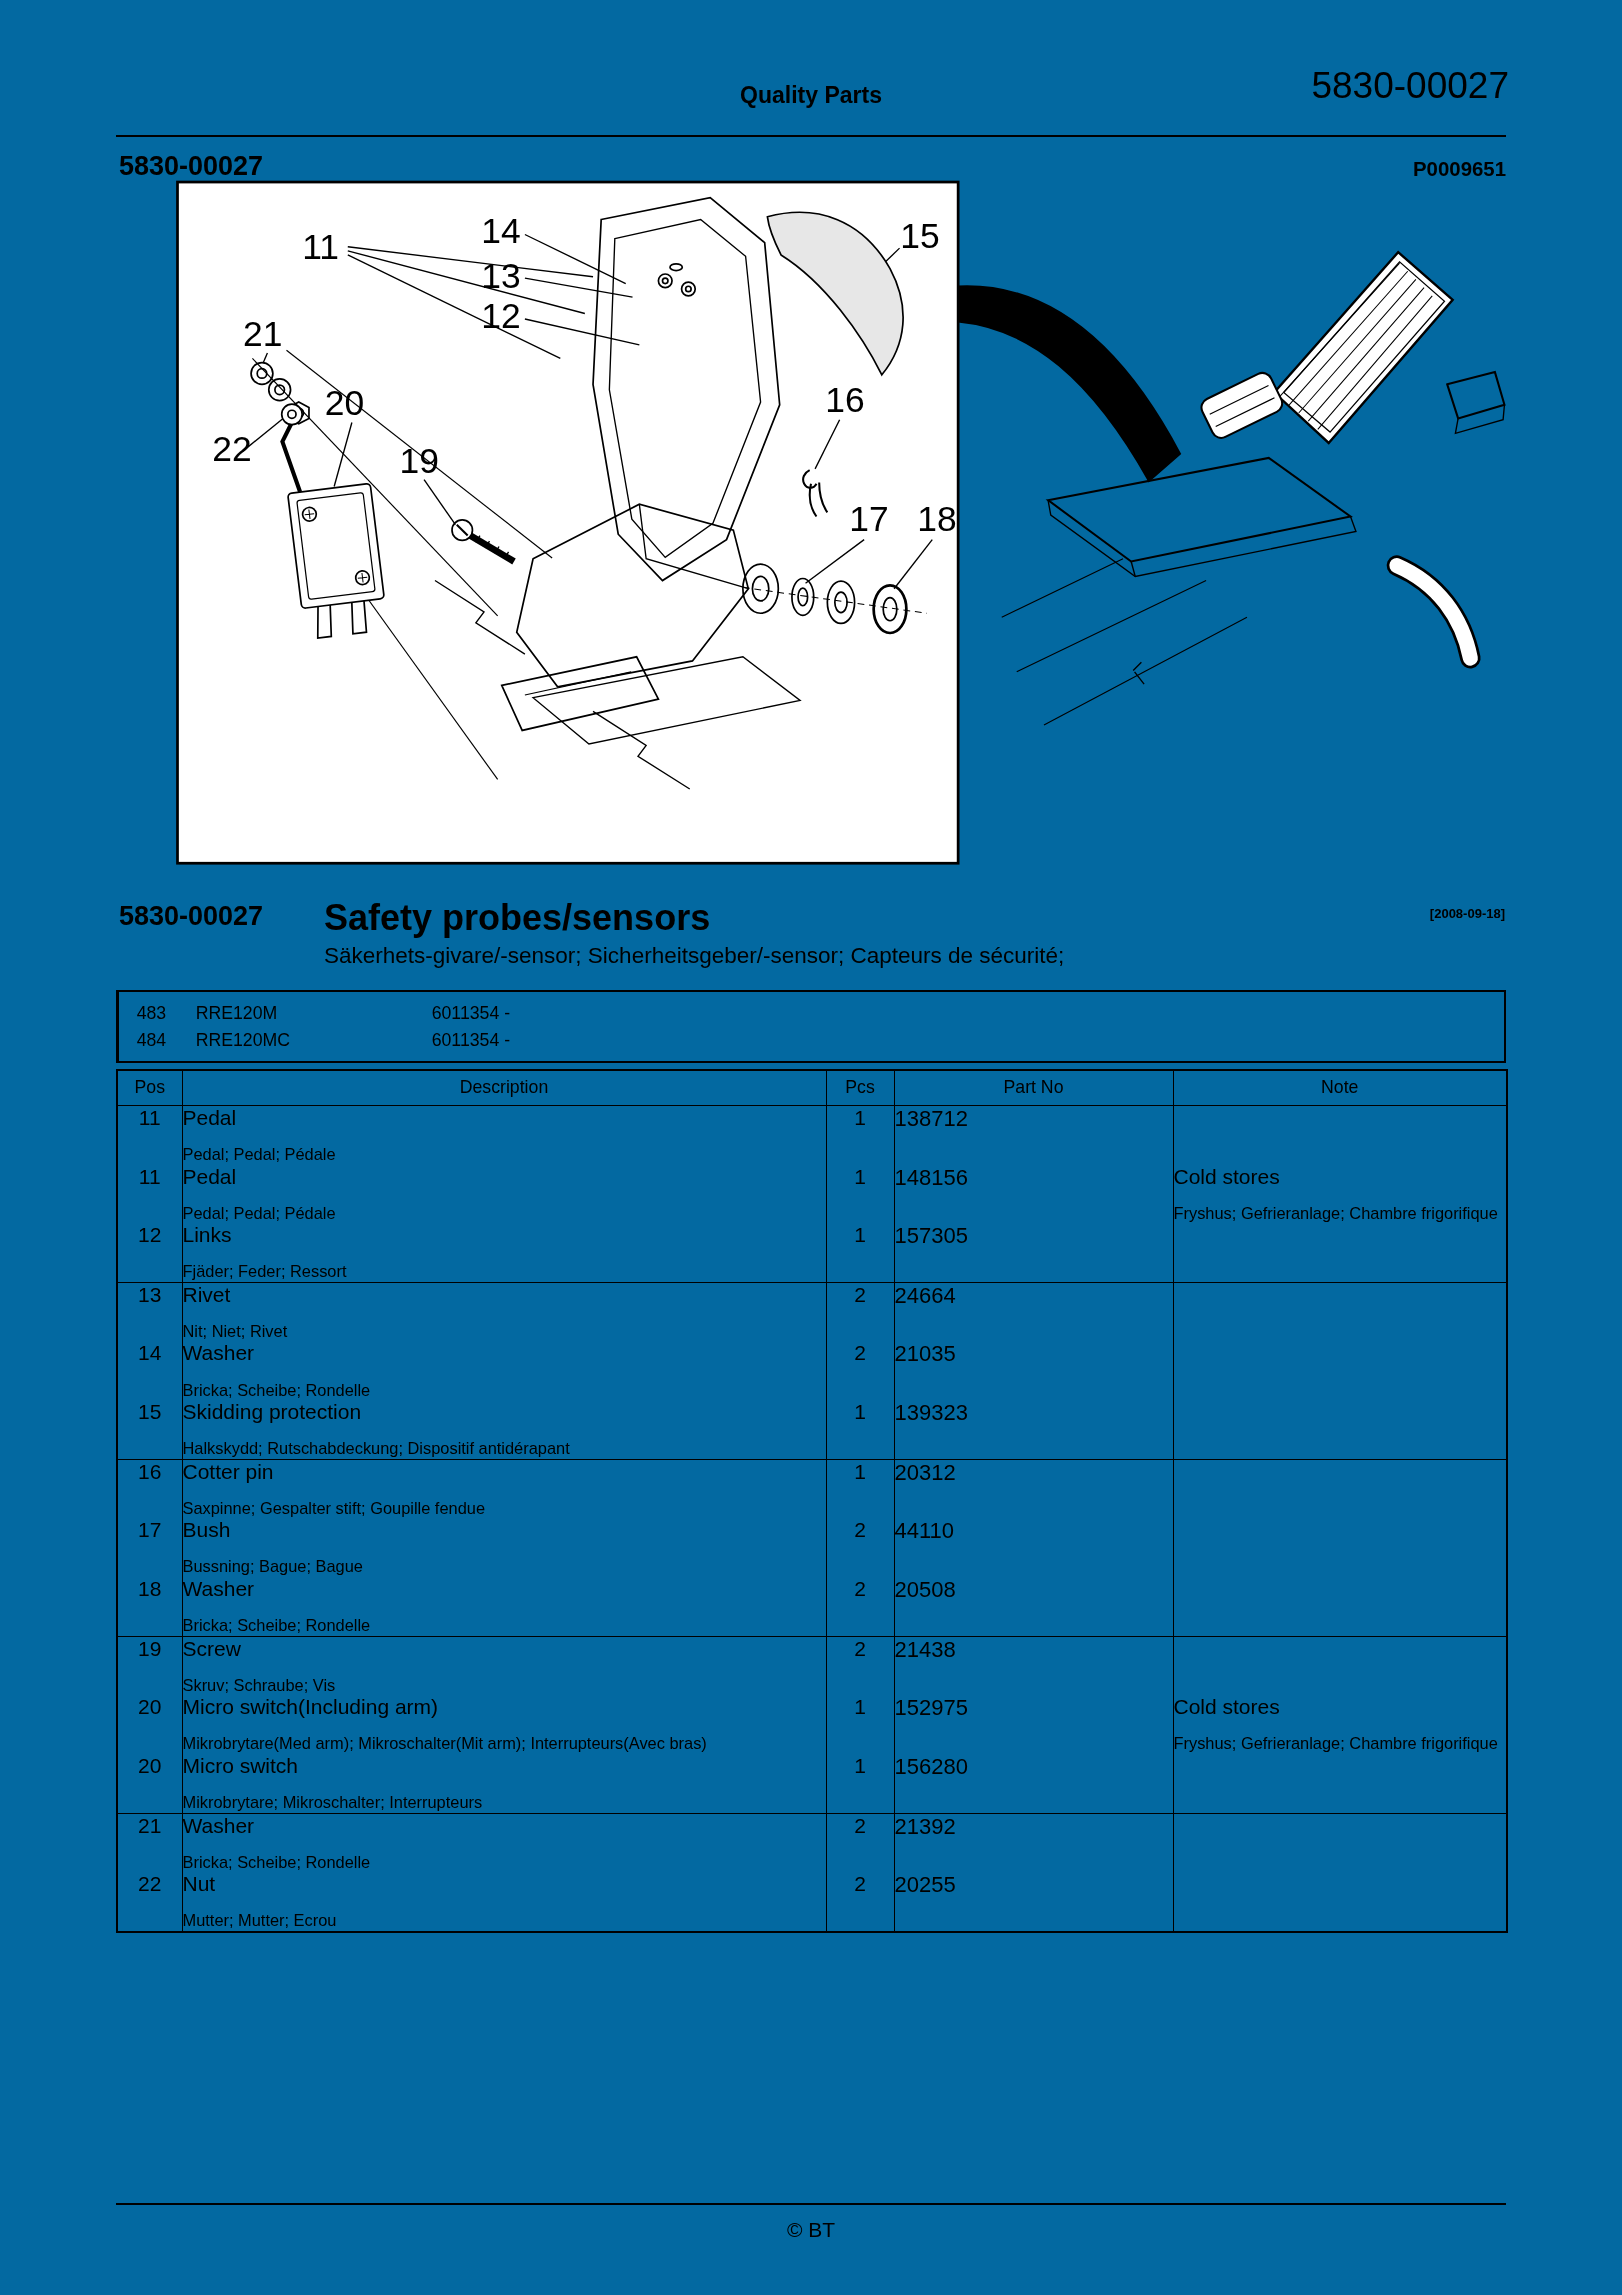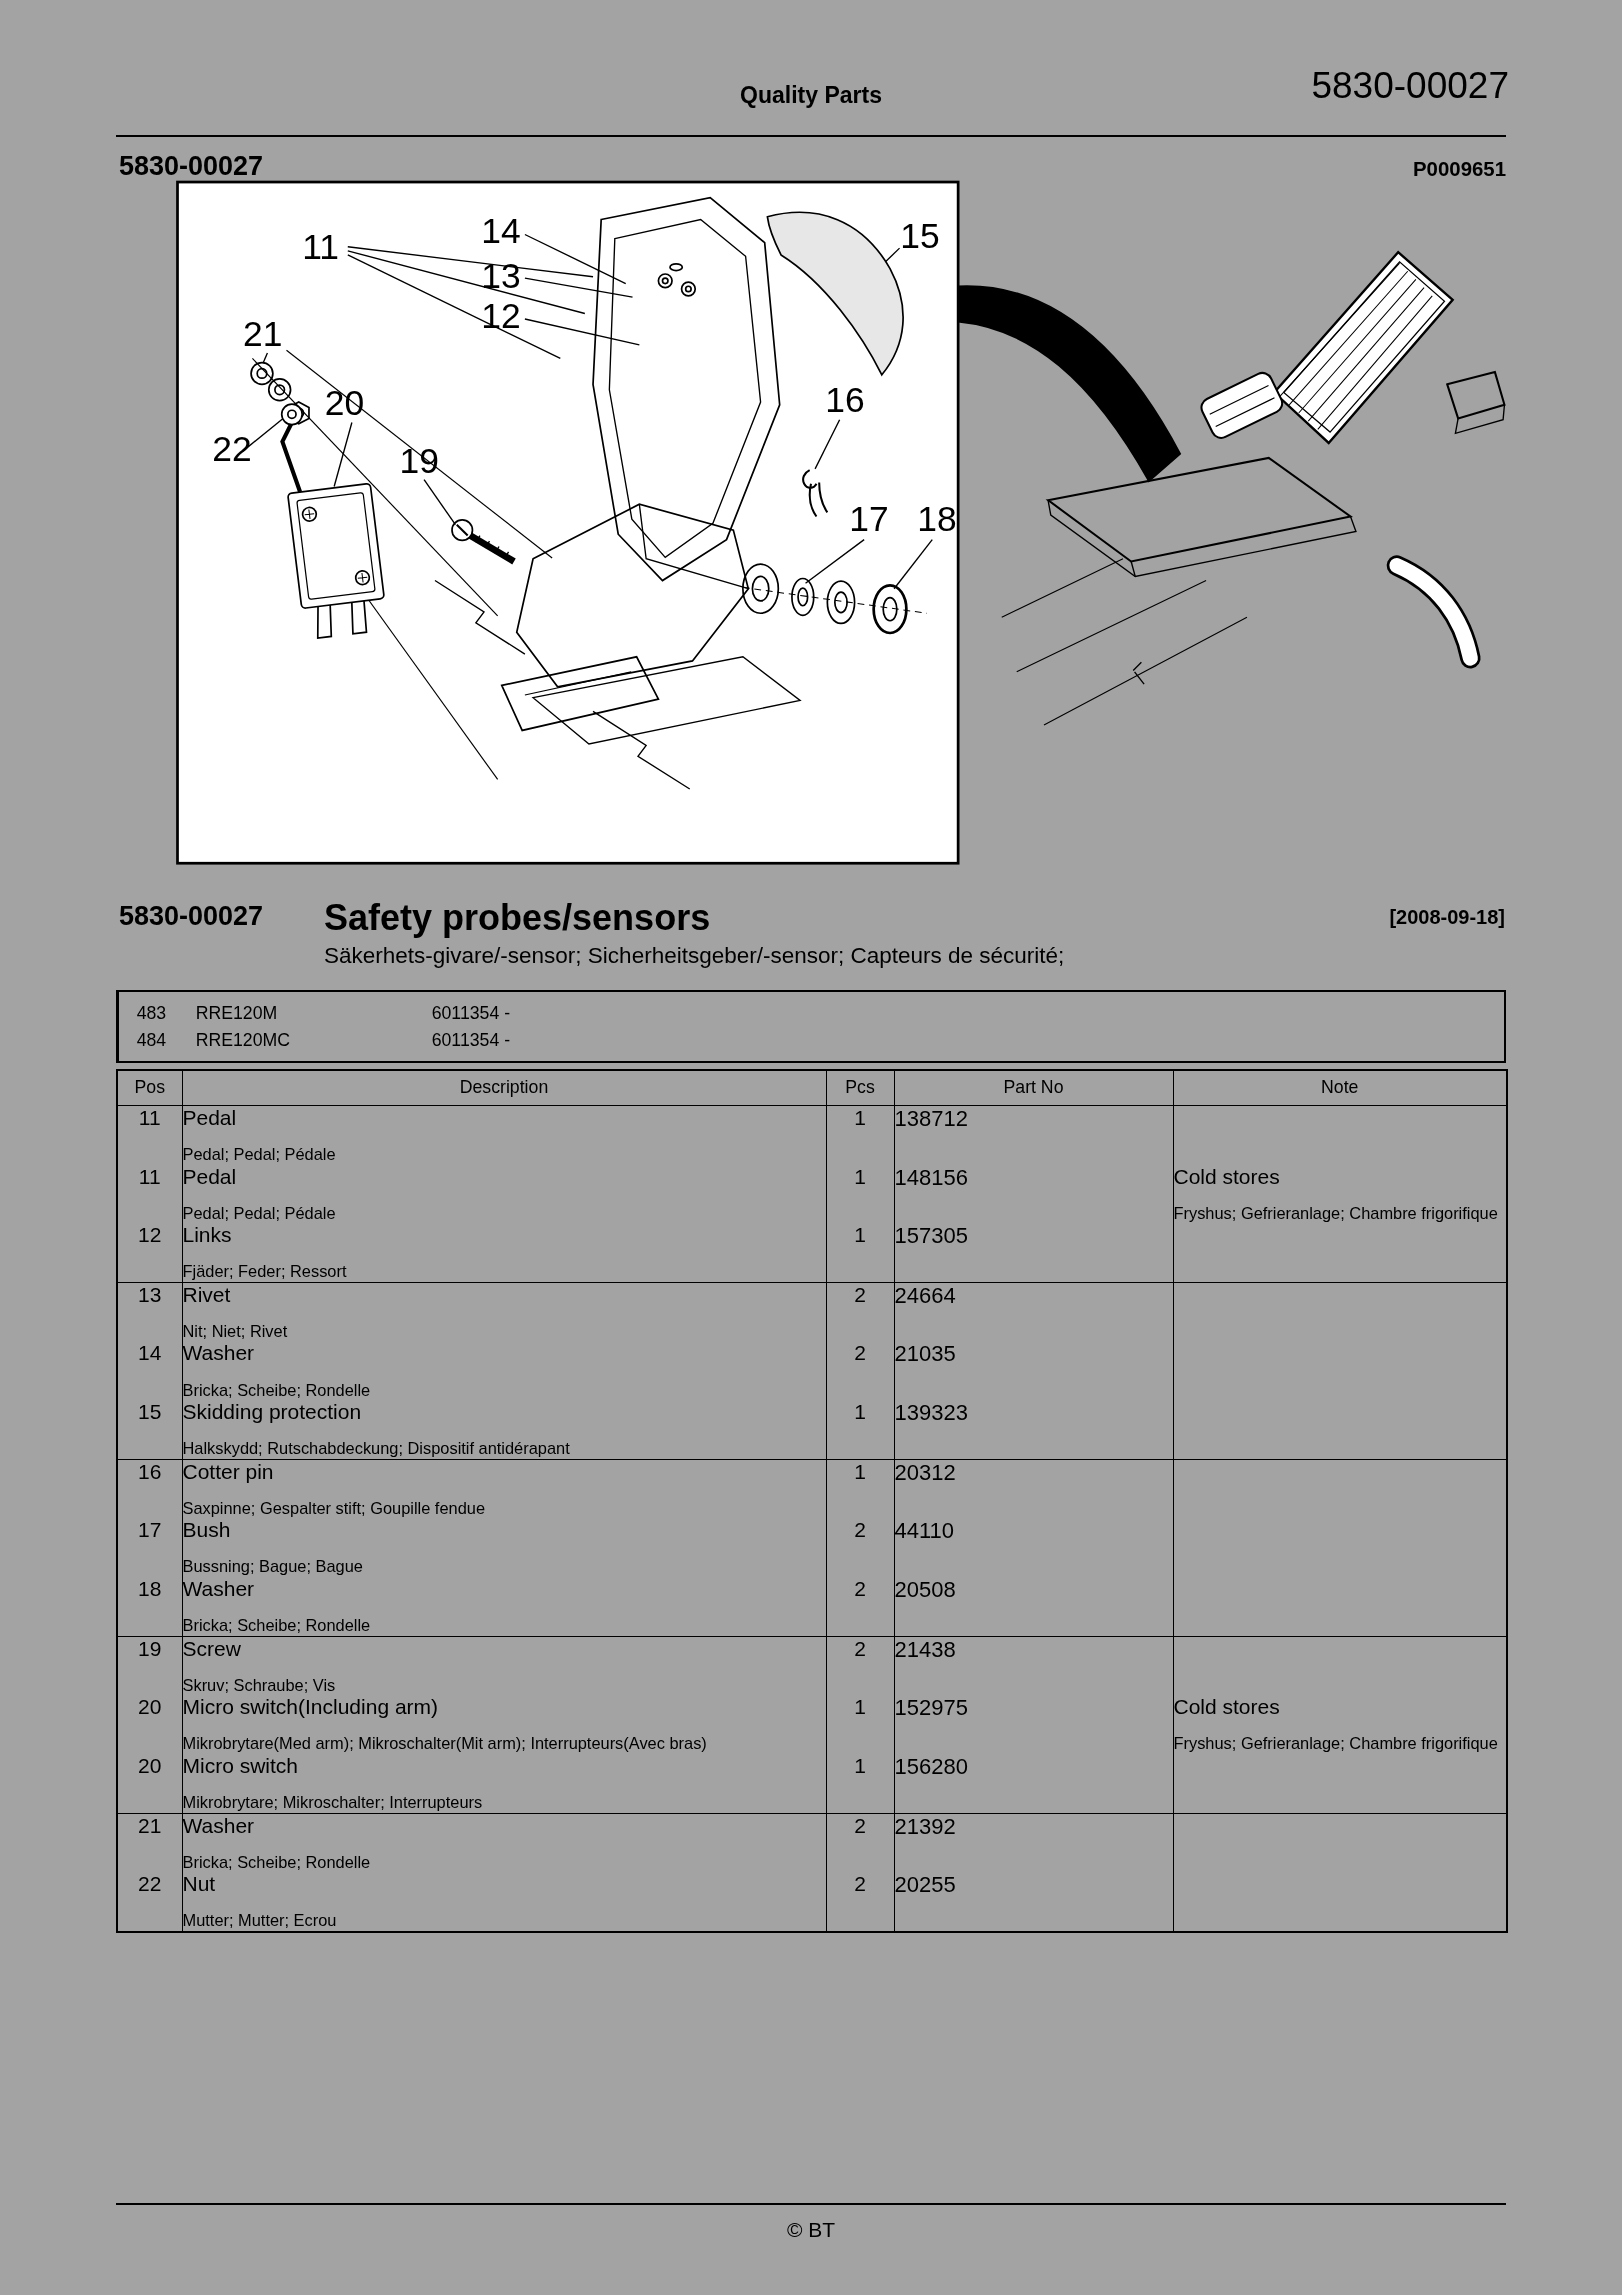--- a/index.html
+++ b/index.html
@@ -1,40 +1,40 @@
 <!DOCTYPE html>
 <html style="font-size:11px"><head>
 <meta charset="utf-8">
 <style>
   * { box-sizing: border-box; }
   html,body { margin:0; padding:0; background:#fff; }
   .page {
     position:relative; width:1622px; height:2295px; margin:0 auto;
-    background:#a3a3a3; color:#000;
+    background:#0369a1; color:#000;
     font-family:"Liberation Sans", sans-serif;
     overflow:hidden;
   }
 
   
   .hdr-center { position:absolute; left:0; top:82px; width:1622px; text-align:center;
     font-size:23px; font-weight:bold; }
   .hdr-right  { position:absolute; right:113px; top:65px; font-size:37px; font-weight:400; }
   .hdr-rule   { position:absolute; left:116px; top:135px; width:1390px; border-top:2.7px solid #000; }
   .doc-left   { position:absolute; left:119px; top:151px; font-size:27px; font-weight:bold; }
   .photo-ref  { position:absolute; right:116px; top:158px; font-size:20.4px; font-weight:bold; }
 
   
   .diagram { position:absolute; left:116px; top:180px; width:1390px; height:688px; }
   .diagram svg { width:100%; height:100%; display:block; }
   .callout { font-size:52px; fill:#000; font-family:"Liberation Sans", sans-serif; }
 
   
   .sec-number   { position:absolute; left:119px;  top:901px; font-size:27px; font-weight:bold; }
   .sec-title    { position:absolute; left:324px;  top:897px; font-size:36px; font-weight:bold; }
-  .sec-date     { position:absolute; right:117px; top:906px; font-size:20px; font-weight:bold; }
+  .sec-date     { position:absolute; right:117px; top:906px; font-size:13px; font-weight:bold; }
   .sec-subtitle { position:absolute; left:324px;  top:943px; font-size:22.5px; }
 
   
   .table-wrap { position:absolute; left:116px; top:990px; width:1390px; }
 
   .variant-band { border:2px solid #000; display:flex; align-items:stretch; width:100%; }
   .variant-desc { flex:1; padding:9.5px 15px 9.5px 15px; font-size:21px; font-style:italic; line-height:1.3; }
   .variant-desc > span { display:block; max-width:702px; }
   .variant-models { width:658px; border-left:1.4px solid #000; padding:8.2px 6.8px 8.2px 17.7px;
      font-size:17.7px; line-height:1.5; display:flex; flex-direction:column; justify-content:center; }

